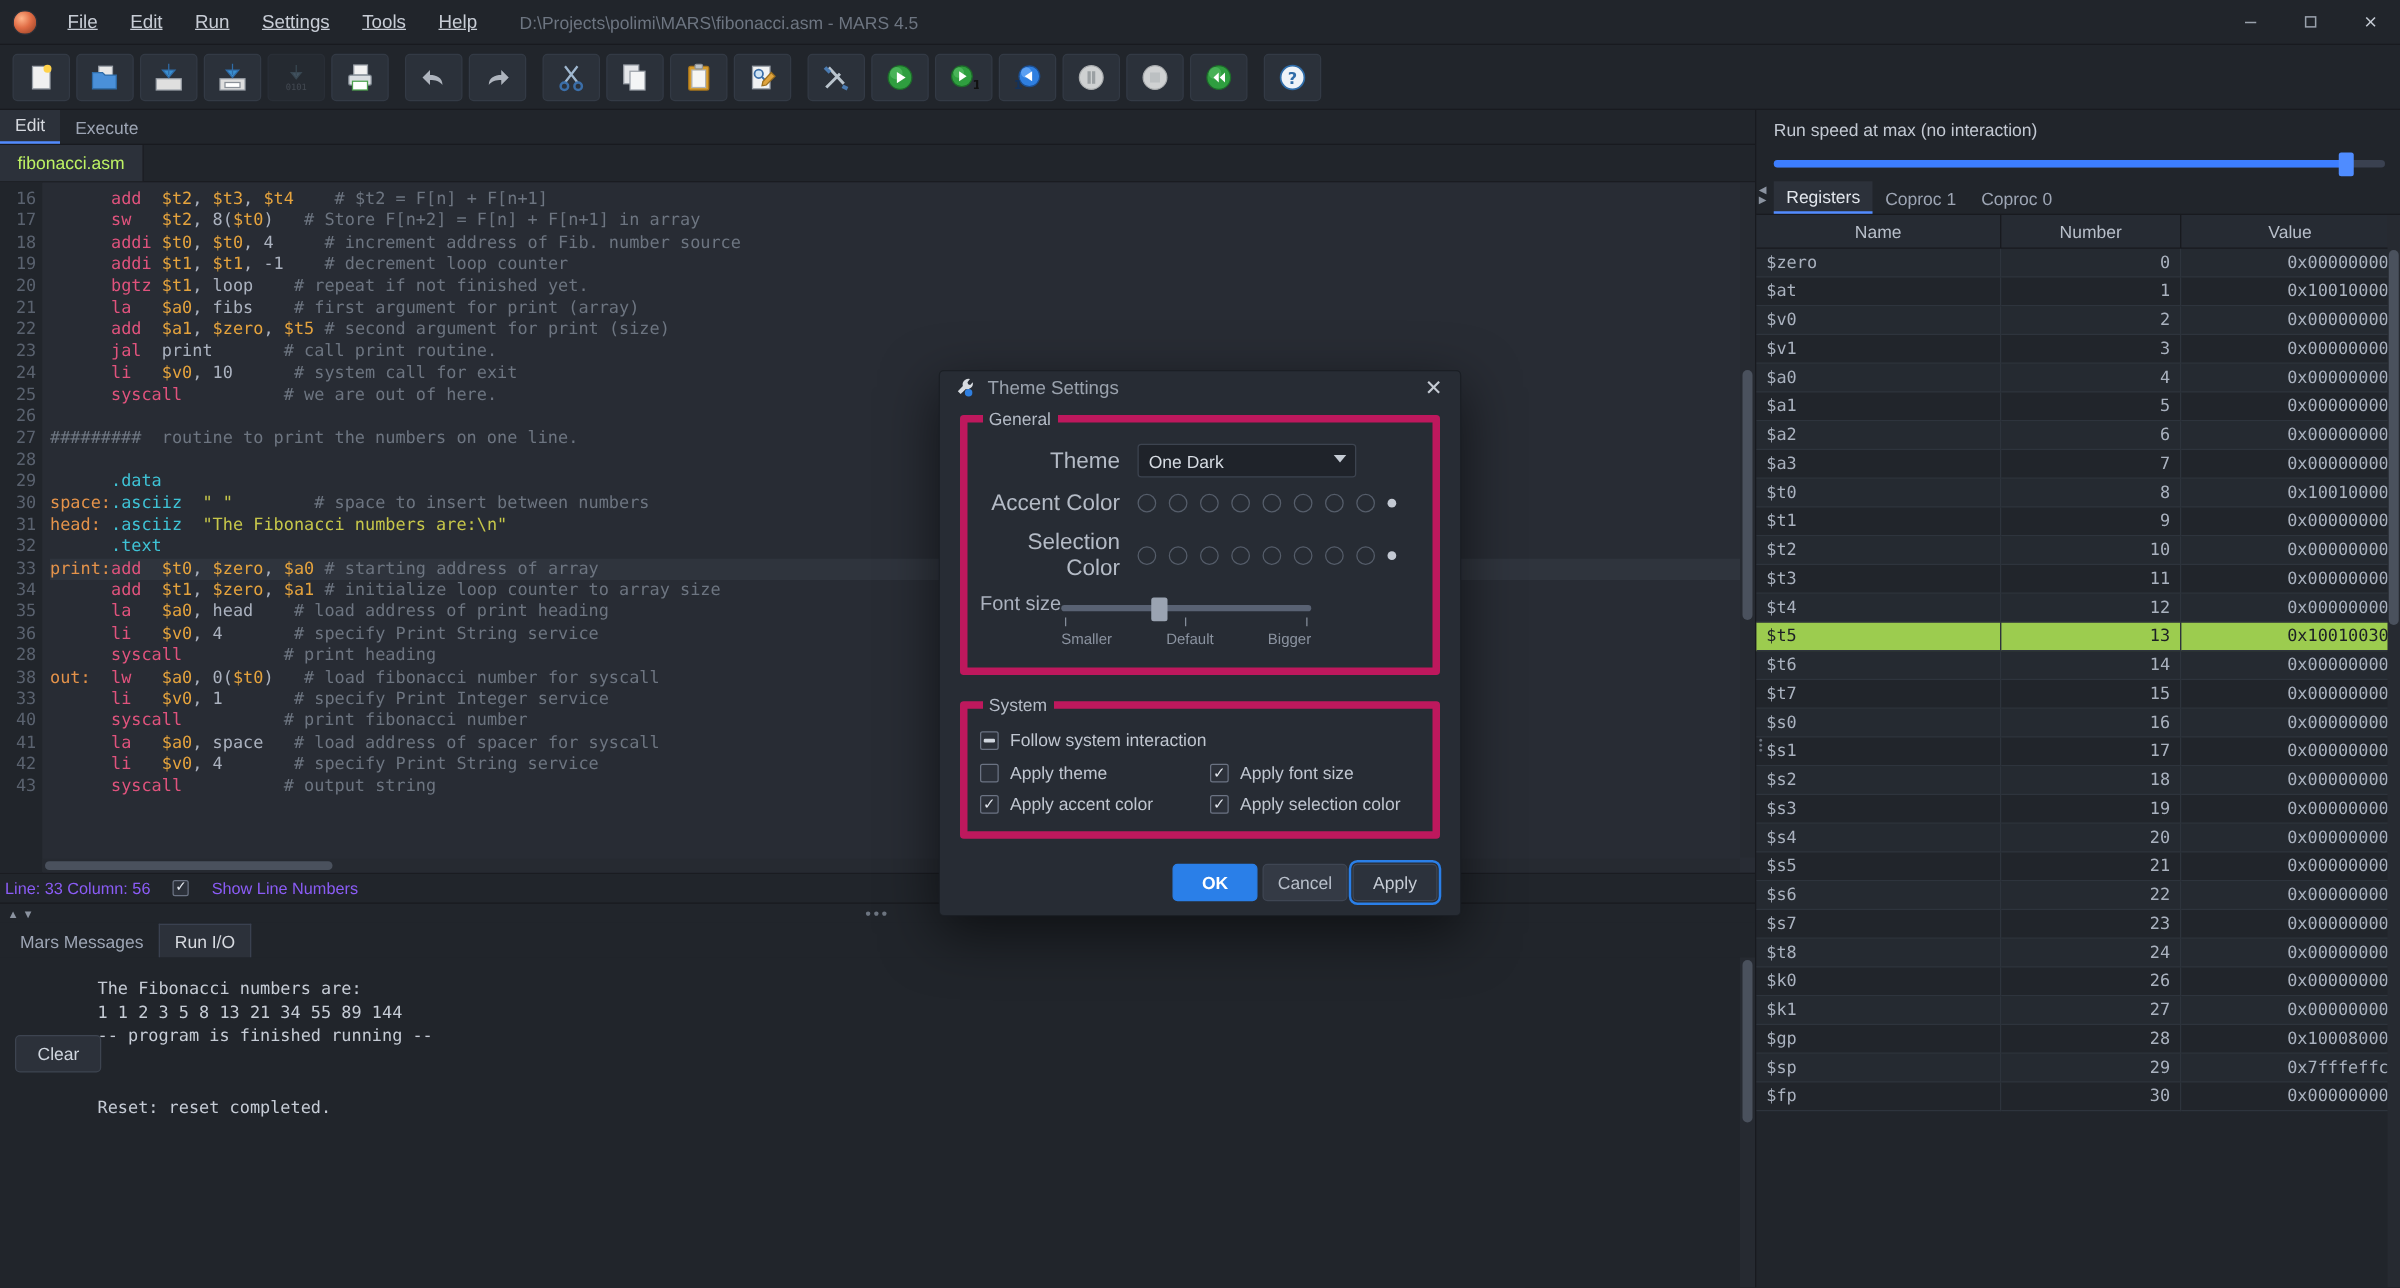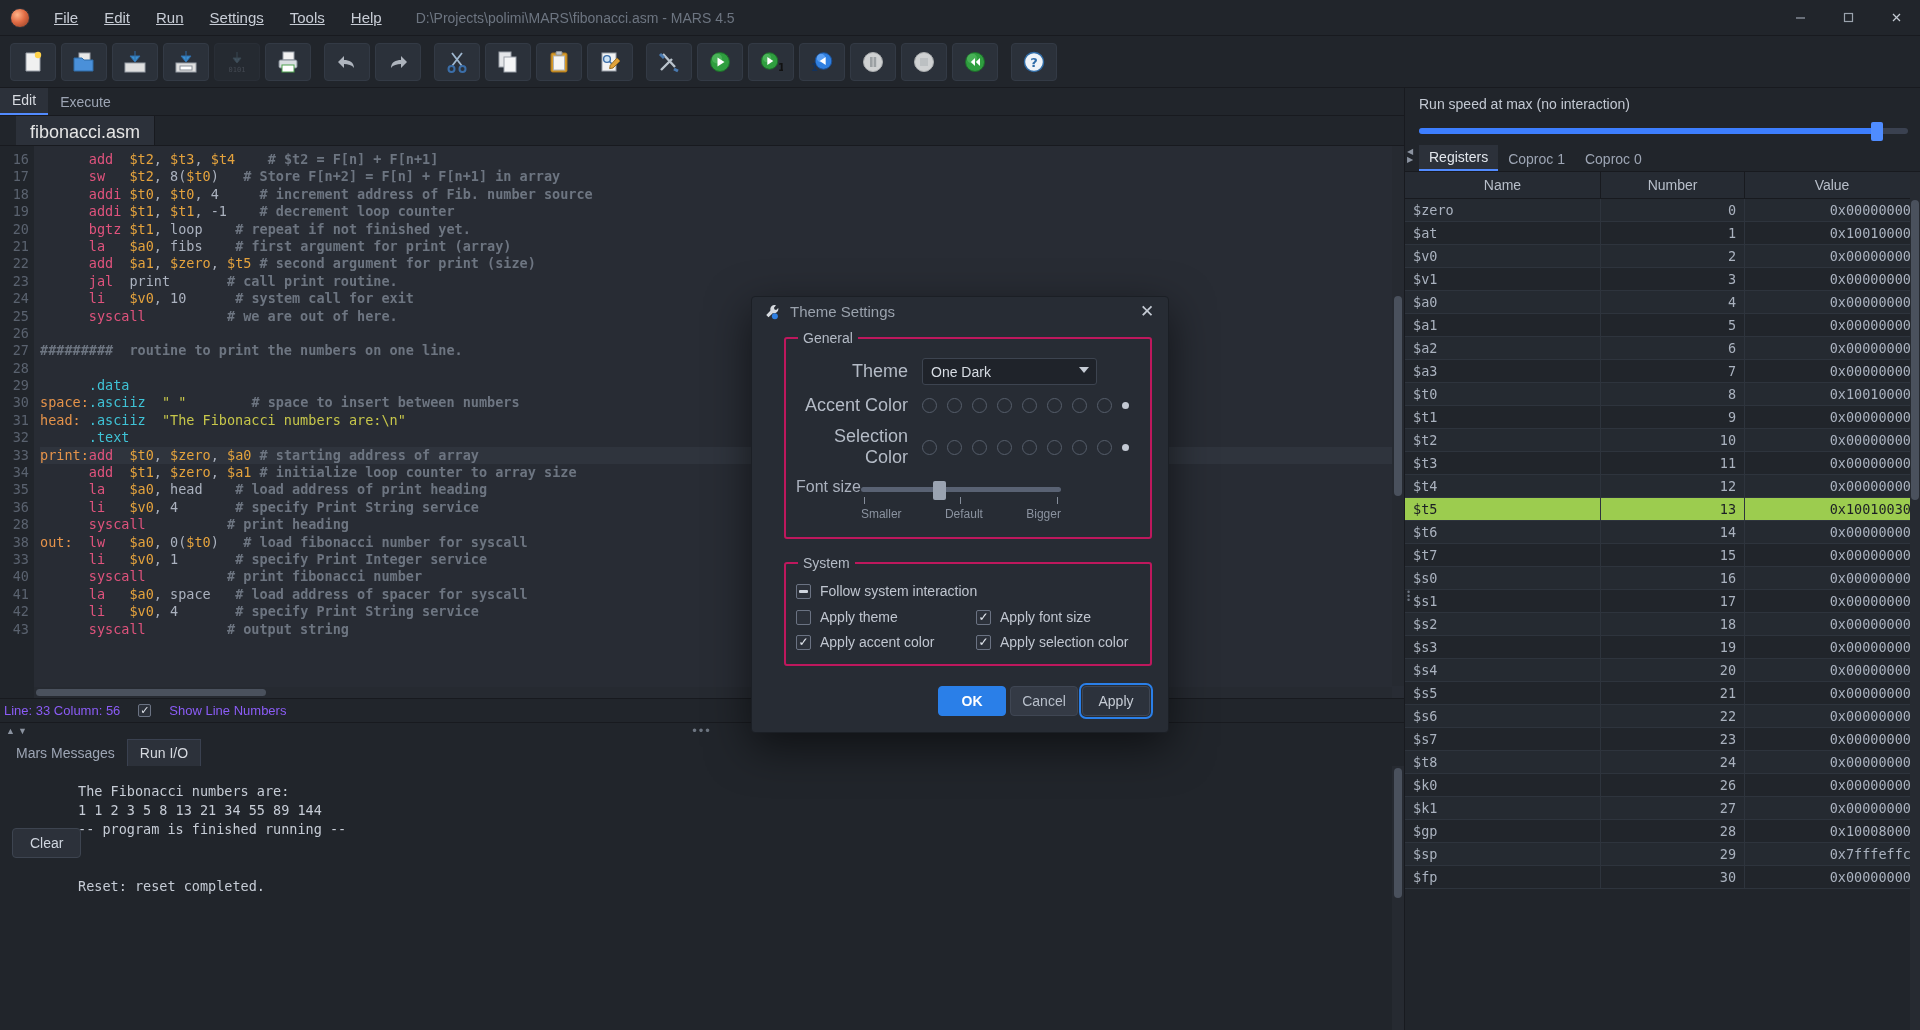--- a/index.html
+++ b/index.html
@@ -61,42 +61,41 @@
   .main-tabs { display: flex; height: 28px; background: #21252b; align-items: flex-end;
                border-bottom: 1px solid #181a1f; }
   .main-tab {
     padding: 4px 12px 5px; font-size: 14px; color: #9da5b4;
   }
   .main-tab.active { color: #d7dae0; background: #2c313a; border-bottom: 2px solid #528bff; }
 
   
   .file-tabs { display: flex; height: 30px; background: #21252b; border-bottom:1px solid #181a1f;}
   .file-tab {
-    padding: 6px 14px; font-size: 18px; color: #e5e5e5; background: #2c313a;
+    padding: 6px 14px; font-size: 14px; color: #bef264; background: #2c313a;
     border-right: 1px solid #181a1f;
-    margin-left: 16px;
   }
 
   
   .code-wrap { flex: 1; display: flex; position: relative; min-height: 0; background: #282c34; overflow:hidden;}
   .gutter {
     width: 34px; background: #21252b; color: #5a626f; font-family: "DejaVu Sans Mono", monospace;
     font-size: 13.5px; text-align: right; padding: 5px 5px 0 0; flex: 0 0 34px; user-select:none;
   }
   .gutter div { height: 17.4px; line-height: 17.4px; }
   .code {
     flex: 1; background: #282c34; font-family: "DejaVu Sans Mono", monospace;
     font-size: 13.5px; padding: 5px 0 0 6px; white-space: pre; overflow: hidden;
     color: #abb2bf; position: relative;
   }
   .code .ln { height: 17.4px; line-height: 17.4px; }
   .code .ln.hl { background: #2f343d; }
   .kw  { color: #e0537d; }
   .reg { color: #e5a33d; }
-  .cm  { color: #6d7581; font-weight: bold; }
+  .cm  { color: #6d7581; }
   .dir { color: #3fc3d6; }
   .lbl { color: #e5934a; }
   .str { color: #c7c74a; }
   .num { color: #abb2bf; }
 
   .code-vscroll {
     position: absolute; right: 0; top: 0; width: 12px; bottom: 12px; background: #262a31;
   }
   .code-vthumb { position:absolute; right:2px; width:8px; background:#4a515d; border-radius:4px; }
   .code-hscroll { position: absolute; left: 34px; right: 12px; bottom: 0; height: 11px; background:#262a31;}
@@ -180,21 +179,21 @@
     background: #272c34; border: 1px solid #1b1f25; border-radius: 4px;
     box-shadow: 0 14px 44px rgba(0,0,0,.55); z-index: 60;
     display: flex; flex-direction: column;
   }
   .dlg-title { height: 34px; display: flex; align-items: center; padding: 0 8px 0 12px; }
   .dlg-title .t { font-size: 15px; color: #9aa2ad; margin-left: 8px; }
   .dlg-close { margin-left: auto; width: 26px; height: 26px; display:flex; align-items:center;
                justify-content:center; color: #c4cad3; font-size: 17px; border-radius:3px;}
   .dlg-body { padding: 4px 16px 0; flex: 1; }
   fieldset.grp {
-    border: 2px solid #be185d; border-radius: 3px; padding: 12px 10px 12px; margin-bottom: 16px; margin-left: 16px;
+    border: 6px solid #be185d; border-radius: 3px; padding: 12px 10px 12px; margin-bottom: 16px;
   }
   fieldset.grp legend { font-size: 14px; color: #b4bbc6; padding: 0 5px; margin-left: 2px;}
   .row { display: flex; align-items: center; margin-bottom: 10px; }
   .row .lab { width: 112px; text-align: right; font-size: 18px; color: #b4bbc6; margin-right: 14px;}
   select.theme-sel {
     width: 175px; height: 27px; background: #1f232a; color: #d7dce3; border: 1px solid #3d4450;
     border-radius: 3px; font-size: 14px; font-family: "Liberation Sans", sans-serif; padding-left: 8px;
     appearance: none;
   }
   .sel-wrap { position: relative; }

